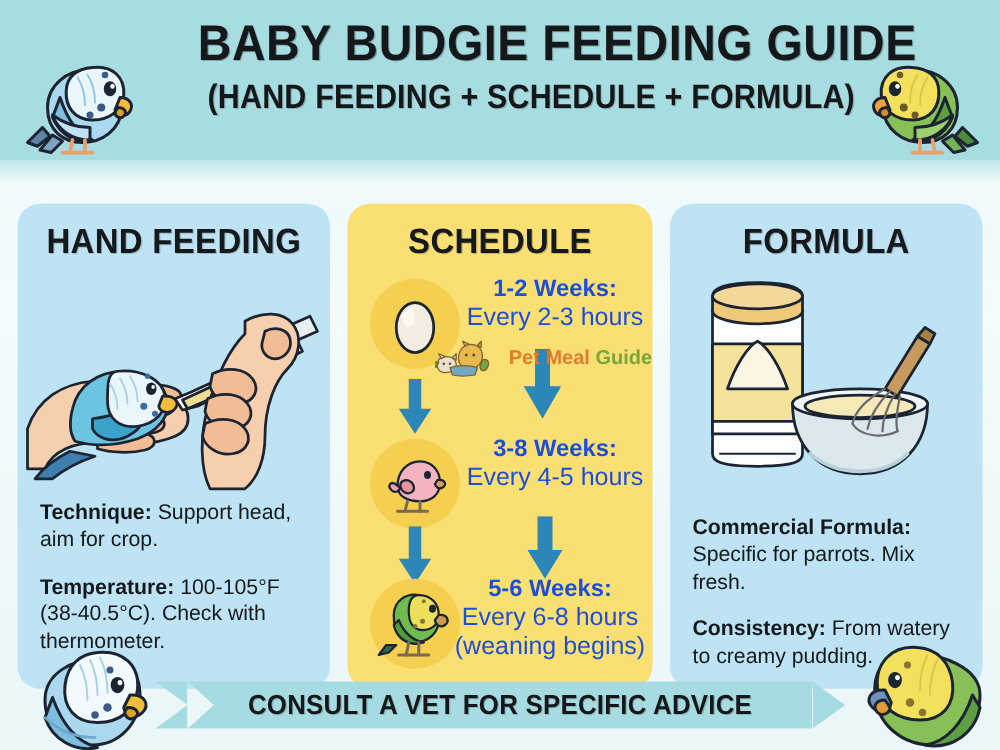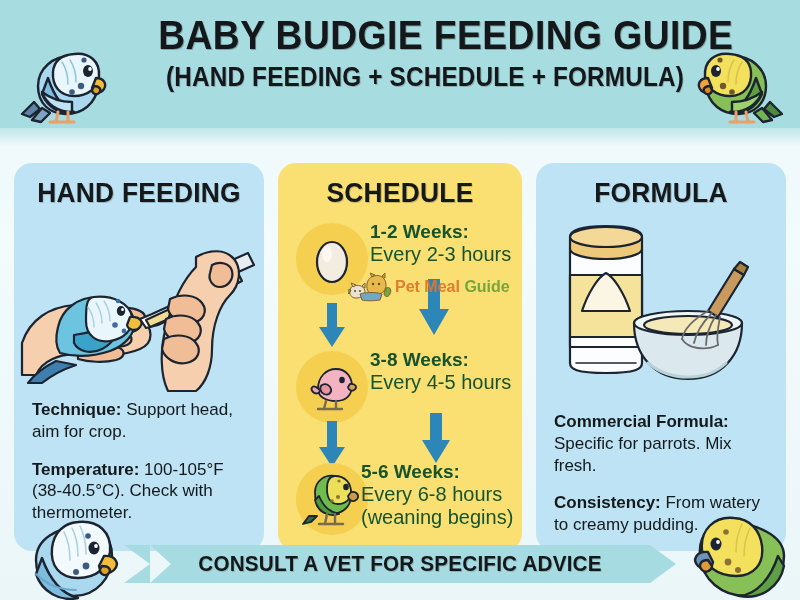--- a/index.html
+++ b/index.html
@@ -86,30 +86,30 @@
   
   .illus { position:absolute; }
 
   
   .sched-icon-circle {
     position:absolute;
     width: 72px; height: 72px; border-radius: 50%;
     background: #f5cf4f;
     display:flex; align-items:center; justify-content:center;
   }
-  .sched-text { position:absolute; color:#14532d; }
+  .sched-text { position:absolute; text-align:center; color:#1d4ed8; }
   .sched-head { font-size:19px; font-weight:700; line-height:1.15; }
   .sched-sub  { font-size:20px; font-weight:400; line-height:1.18; }
 
   .arrow-down { position:absolute; }
 
   
   #watermark {
     position:absolute; left: 348px; top: 272px;
-    display:flex; align-items:center; gap:3px;
+    display:flex; align-items:center; gap:15px;
     opacity: 0.95;
   }
   #wm-text { font-size: 16px; font-weight: 700; white-space: nowrap; }
   #wm-text .o { color:#e0762b; }
   #wm-text .g { color:#6fa33a; }
 
   
   #banner {
     position:absolute; left: 150px; top: 545px; width: 500px; height: 38px;
     background:#a6dbe2;

